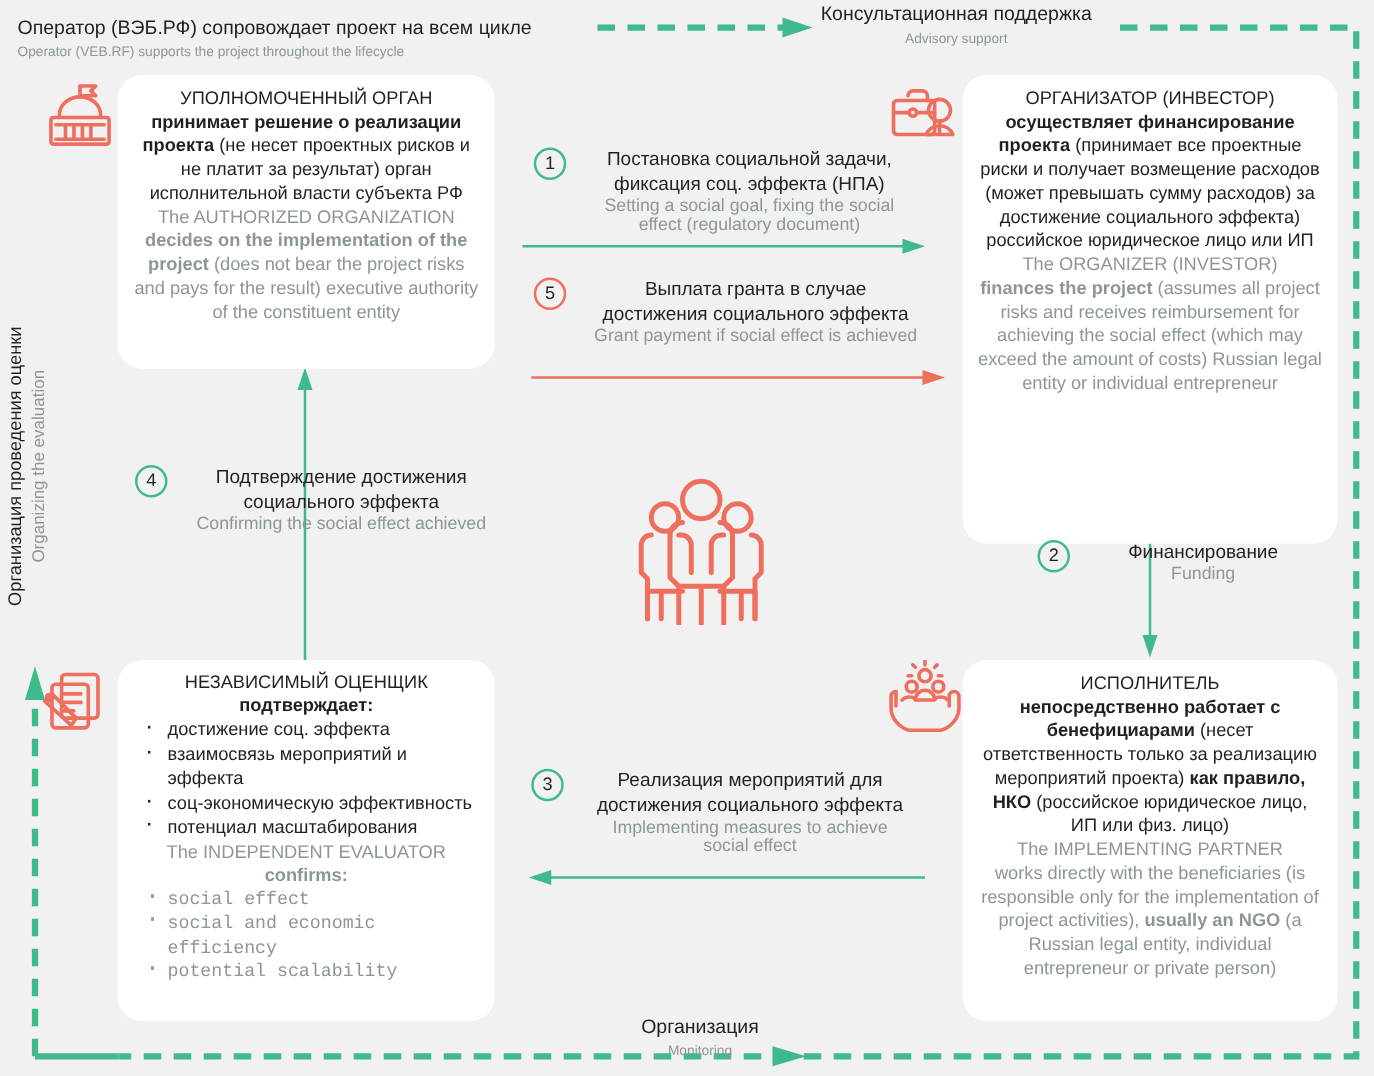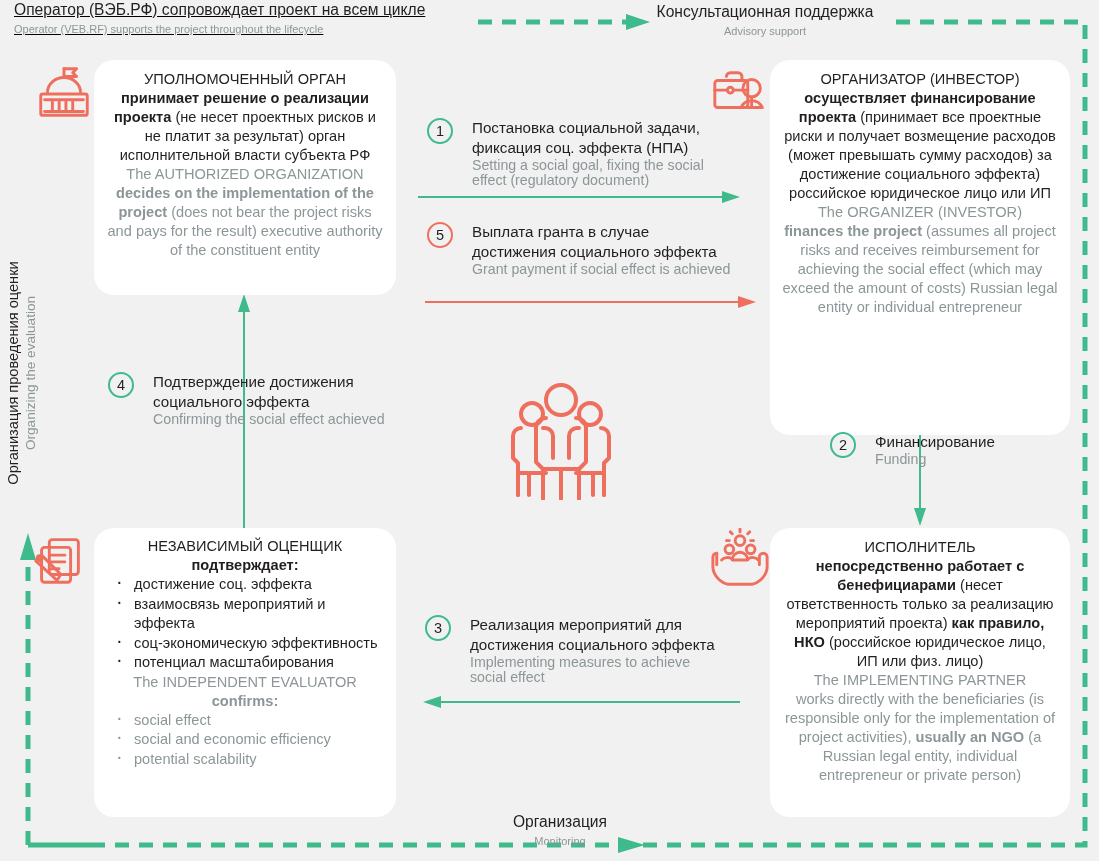--- a/index.html
+++ b/index.html
@@ -32,33 +32,33 @@
 
   
   ul.blist { list-style: none; text-align: left; padding-left: 4px; }
   ul.blist li { position: relative; padding-left: 28px; }
   ul.blist li:before {
     content: "·";
     position: absolute; left: 10px; top: -3px;
     font-size: 20px; line-height: 19px;
   }
   ul.ru-list li { color: #231f20; font-size: 14.6px; line-height: 19.5px; }
-  ul.en-list li { color: #8c9698; font-size: 14.6px; line-height: 19.5px; }
+  ul.en-list li { color: #8c9698; font-size: 14.6px; line-height: 19.5px; font-family: Liberation Mono, monospace; }
 
   
   .step { position: absolute; }
   .step .num {
     position: absolute; left: 0; top: 0;
     width: 26px; height: 26px; border-radius: 50%;
     border: 2px solid #3fba8c;
     color: #231f20; font-size: 14.5px;
     display: flex; align-items: center; justify-content: center;
   }
   .step.red .num { border-color: #ef6f5f; }
-  .step .txt { margin-left: 45px; }
+  .step .txt { margin-left: 45px; text-align: center; }
   .step .ru { color: #231f20; font-size: 15.2px; line-height: 20px; }
   .step .en { color: #8c9698; font-size: 14.2px; line-height: 15px; }
 
   
   .hdr-ru { color: #231f20; font-size: 15.6px; line-height: 20px; }
   .hdr-en { color: #8c9698; font-size: 11px; line-height: 19px; }
 
   
   #vlabel {
     position: absolute;
@@ -105,21 +105,21 @@
 
     <line x1="740" y1="702" x2="437" y2="702" stroke="#3fba8c" stroke-width="2"></line>
     <polygon points="441,696 423,702 441,708" fill="#3fba8c"></polygon>
   </svg>
 
   <div id="vlabel">
     <span class="ru">Организация проведения оценки</span>
     <span class="en">Organizing the evaluation</span>
   </div>
 
-  <div class="abs" style="left:14px; top:0; width:470px;text-decoration:underline;">
+  <div class="abs" style="left:14px; top:13px; width:470px;">
     <div class="hdr-ru">Оператор (ВЭБ.РФ) сопровождает проект на всем цикле</div>
     <div class="hdr-en">Operator (VEB.RF) supports the project throughout the lifecycle</div>
   </div>
   <div class="abs" style="left:640px; top:2px; width:250px; text-align:center;">
     <div class="hdr-ru">Консультационная поддержка</div>
     <div class="hdr-en">Advisory support</div>
   </div>
 
   <div class="abs" style="left:460px; top:812px; width:200px; text-align:center;">
     <div class="hdr-ru">Организация</div>

